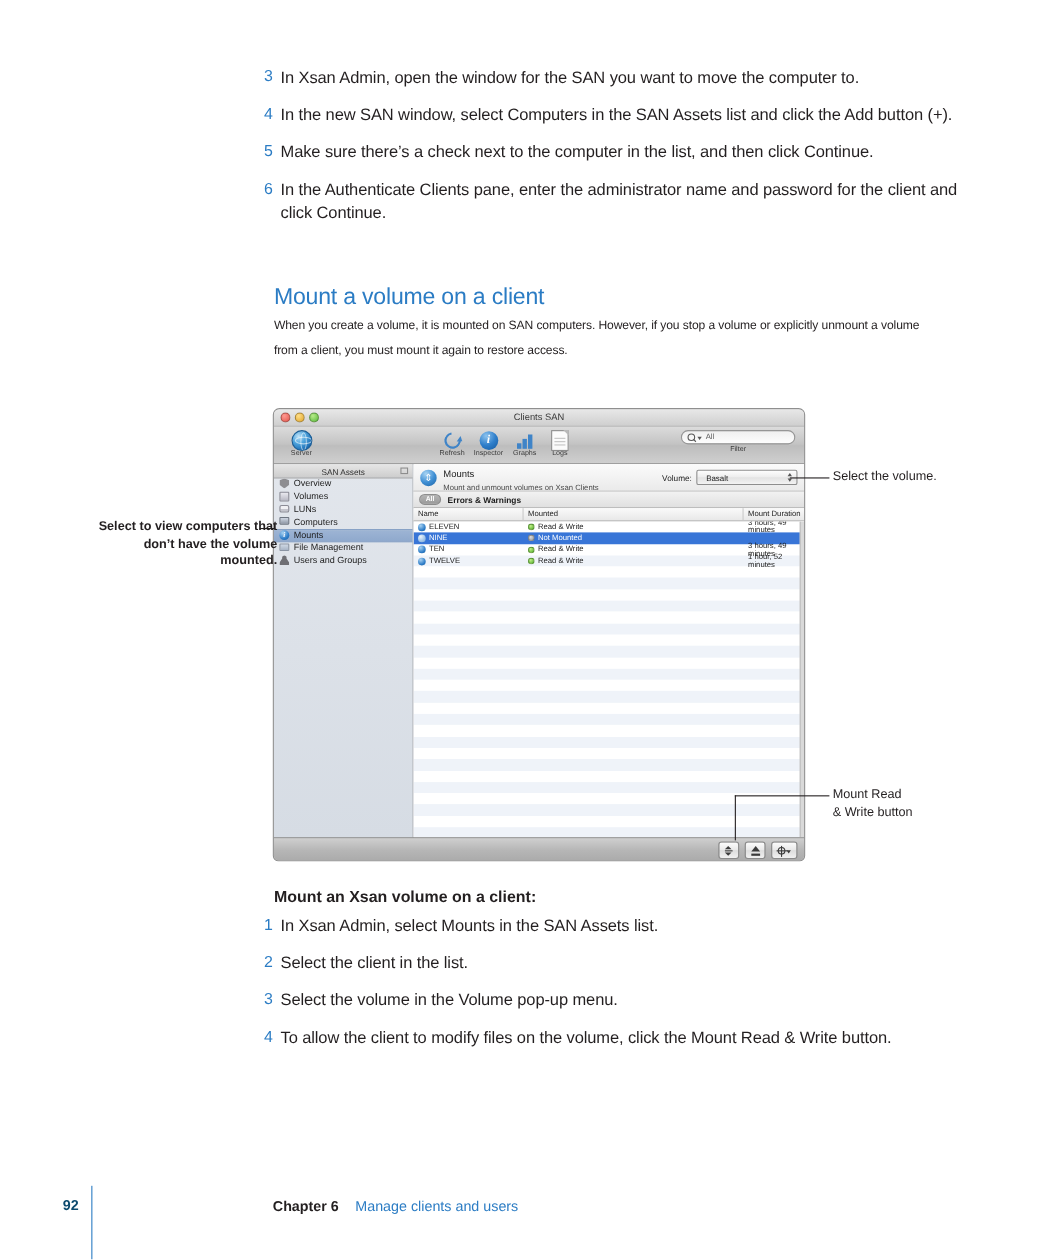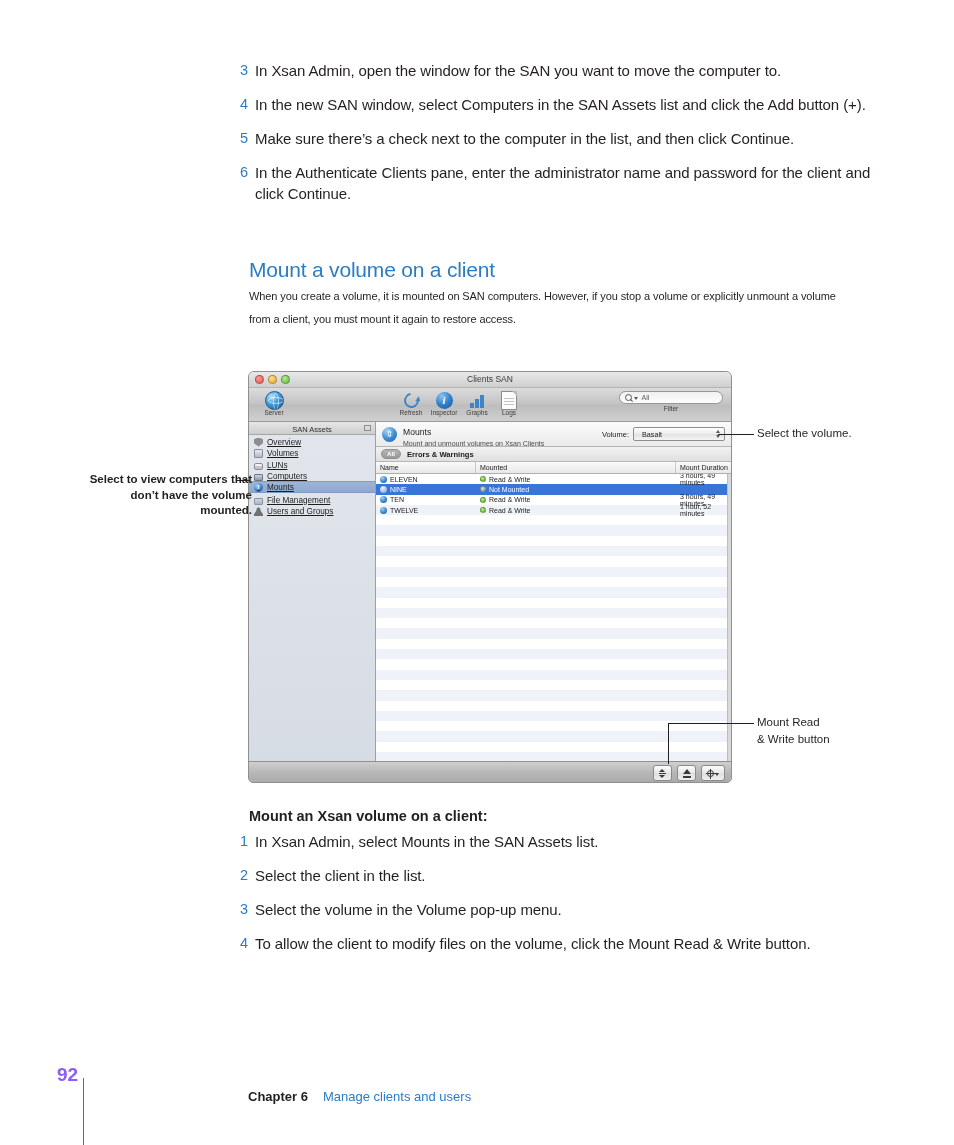--- a/index.html
+++ b/index.html
@@ -316,25 +316,24 @@
     position: absolute;
     right: 4px;
     top: 3px;
     width: 7px;
     height: 6px;
     border: 1px solid #8d8d8d;
     box-sizing: border-box;
   }
   .sa-item {
     display: flex;
-    align-items: flex-end;
+    align-items: flex-start;
     height: 11.6px;
     padding-left: 5px;
     gap: 4px;
-    text-decoration: underline;
   }
   .sa-item.selected {
     background: linear-gradient(to bottom, #9db4d4, #8fa9cd);
     border-top: 1px solid #7f9bc2;
     border-bottom: 1px solid #7f9bc2;
     height: 9.6px;
   }
   .sa-label { white-space: nowrap; }
   .sic { width: 9px; height: 9px; flex: 0 0 9px; position: relative; }
   .sic-shield {
@@ -654,24 +653,24 @@
   }
   .leader {
     position: absolute;
     background: #231f20;
   }
 
   
   .footer-page {
     position: absolute;
     left: 57px;
-    top: 1064px;
-    font-size: 19px;
+    top: 1088px;
+    font-size: 13px;
     font-weight: bold;
-    color: #8b5cf6;
+    color: #0c4a6e;
   }
   .footer-rule {
     position: absolute;
     left: 83px;
     top: 1078px;
     width: 1px;
     height: 67px;
     background: #2b7cc4;
   }
   .footer-chapter {

